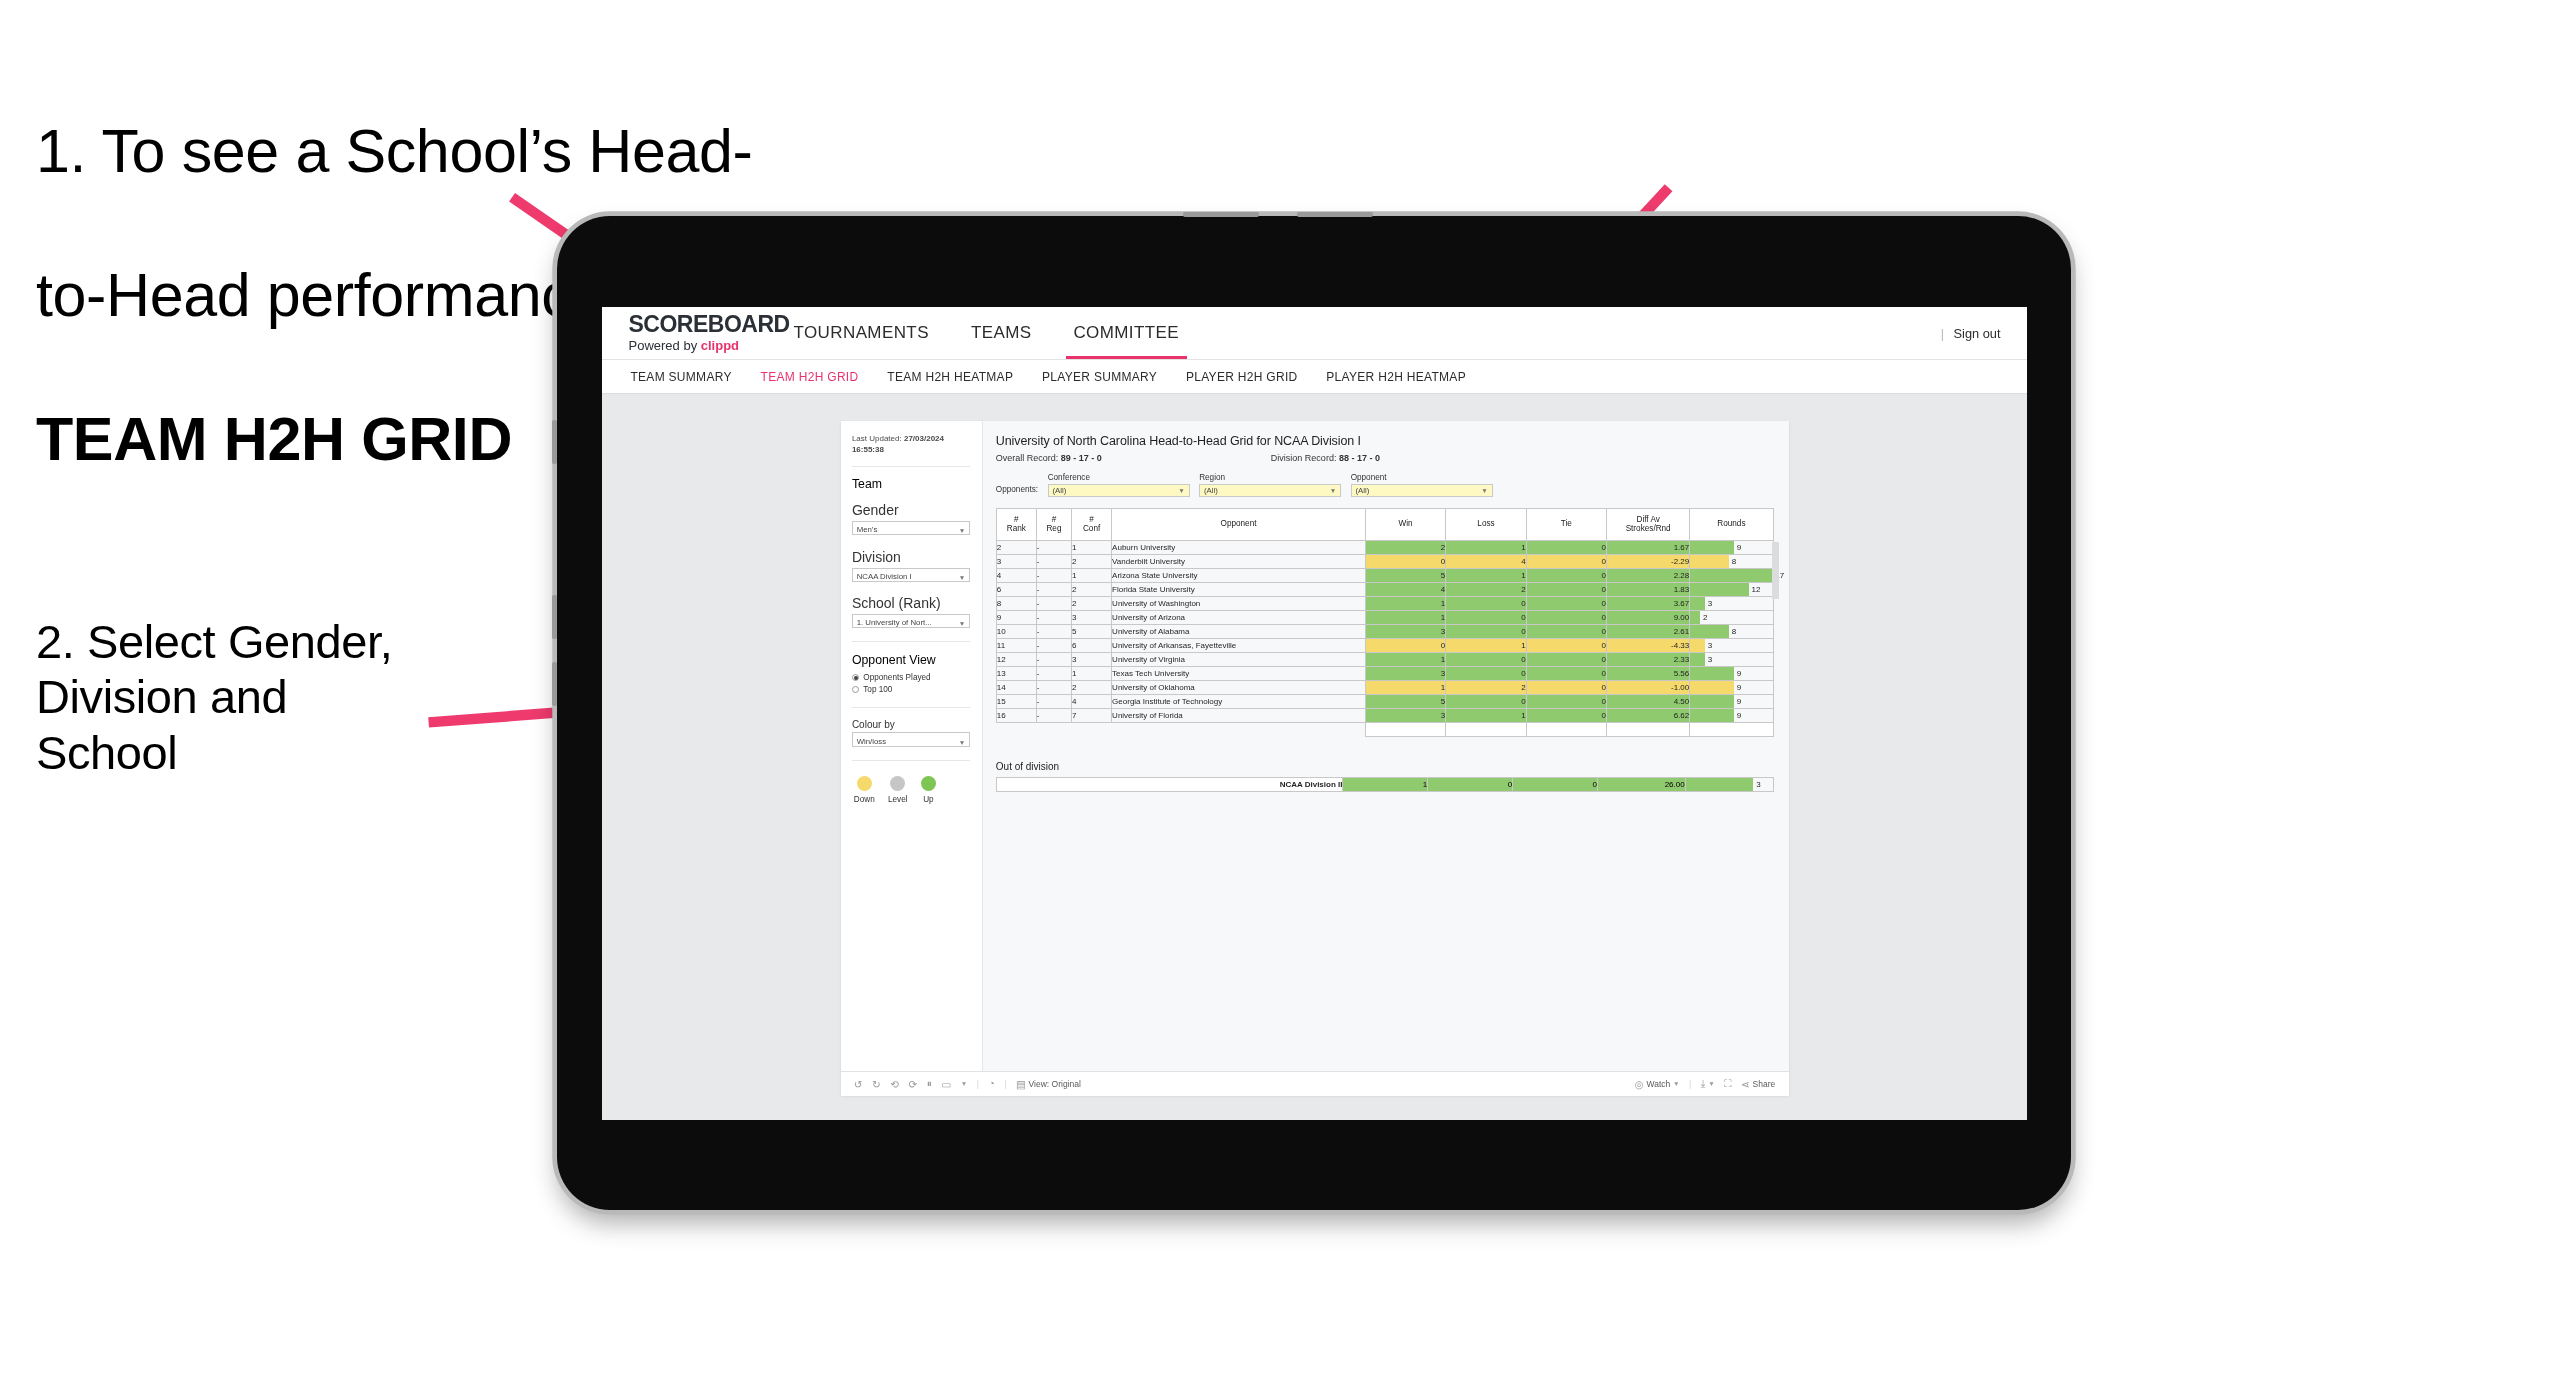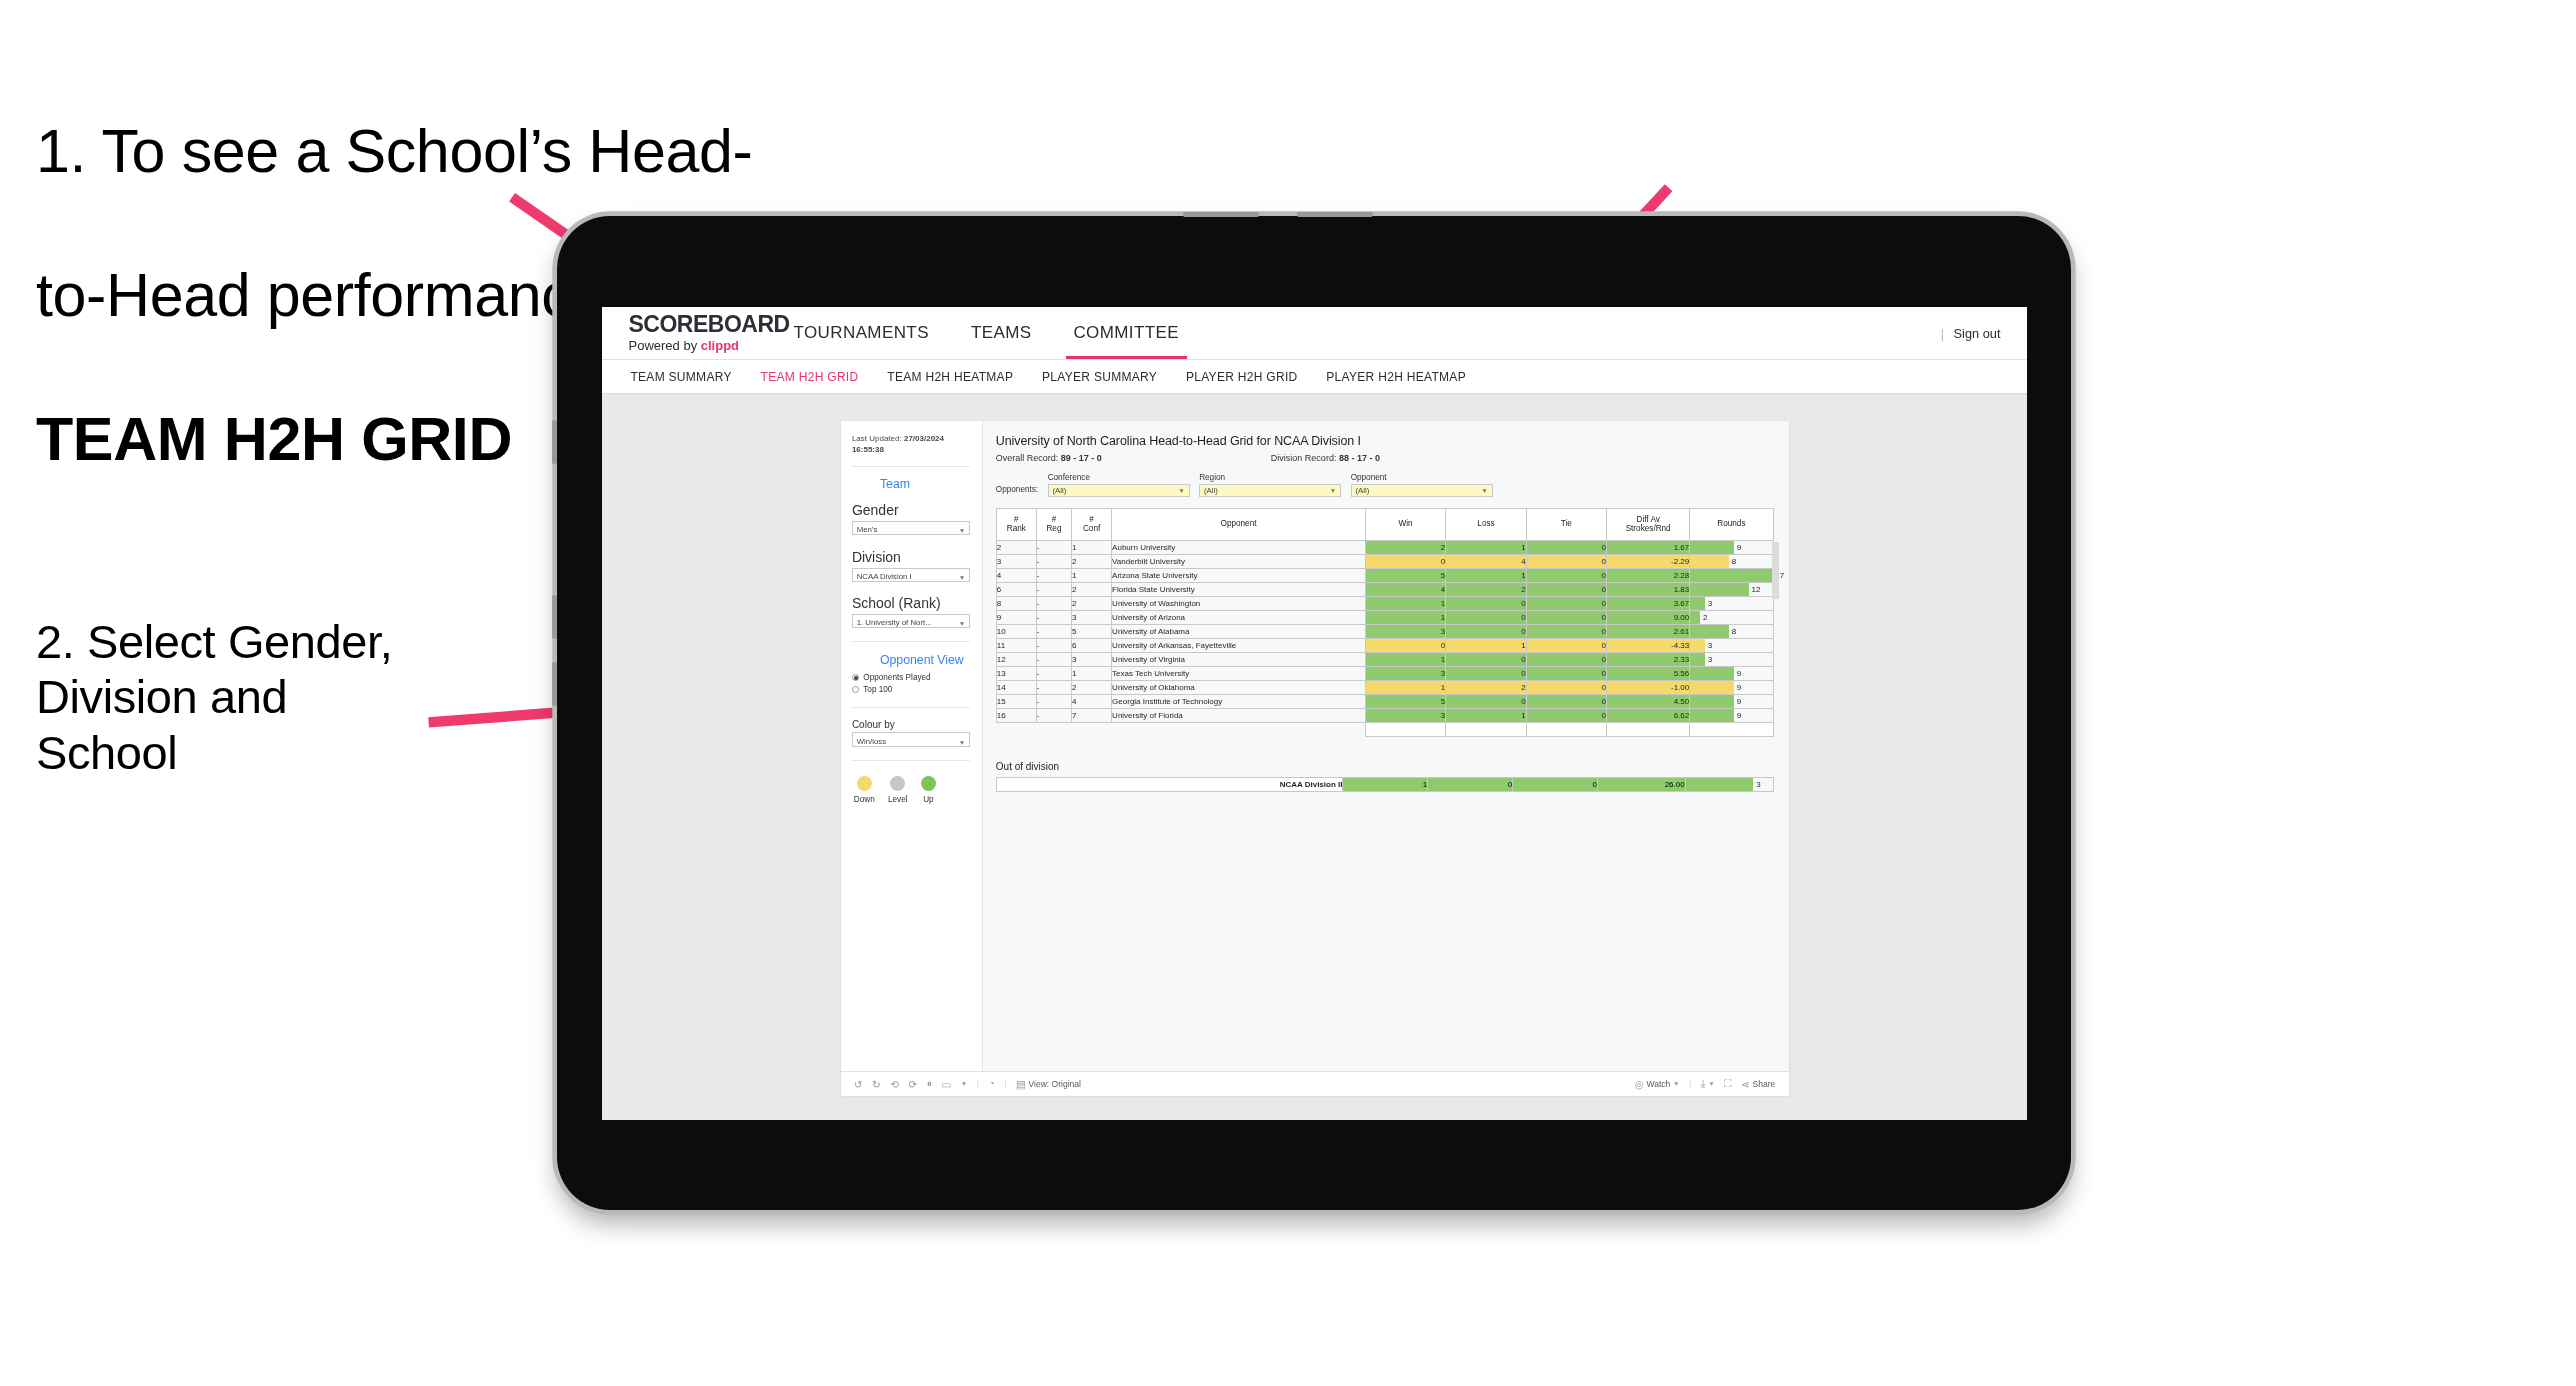--- a/index.html
+++ b/index.html
@@ -113,21 +113,21 @@
   
   #filters {
     width: 142px; background: #ffffff;
     padding: 13.3px 11.4px 0 11.4px;
     border-right: 0.9px solid #e6e6e6;
     font-size: 8px; color: #333;
   }
   .last-updated { font-size: 8px; color: #4a4a4a; line-height: 1.35; }
   .last-updated b { font-weight: 700; }
   .hr { height: 0.9px; background: #e6e6e6; margin: 10.4px 0 10.4px 0; }
-  .sec-title { font-size: 12.3px; font-weight: 400; color: #3b82f6; margin-bottom: 11.4px; margin-left: 28px; }
+  .sec-title { font-size: 12.3px; font-weight: 400; color: #000000; margin-bottom: 11.4px; }
   .fld-label { font-size: 14px; font-weight: 400; color: #333; margin-bottom: 2.8px; }
   .select {
     height: 14.2px; border: 0.9px solid #c9c9c9; background: #fff;
     display: flex; align-items: flex-end; justify-content: space-between;
     padding: 0 3.8px; font-size: 7.8px; color: #444; margin-bottom: 13.3px;
   }
   .select .caret { color: #777; font-size: 6.6px; }
   .radio-row { display: flex; align-items: center; gap: 3.8px; margin-bottom: 2.8px; font-size: 8.2px; color: #333; }
   .radio {
     width: 7.6px; height: 7.6px; border-radius: 50%;

